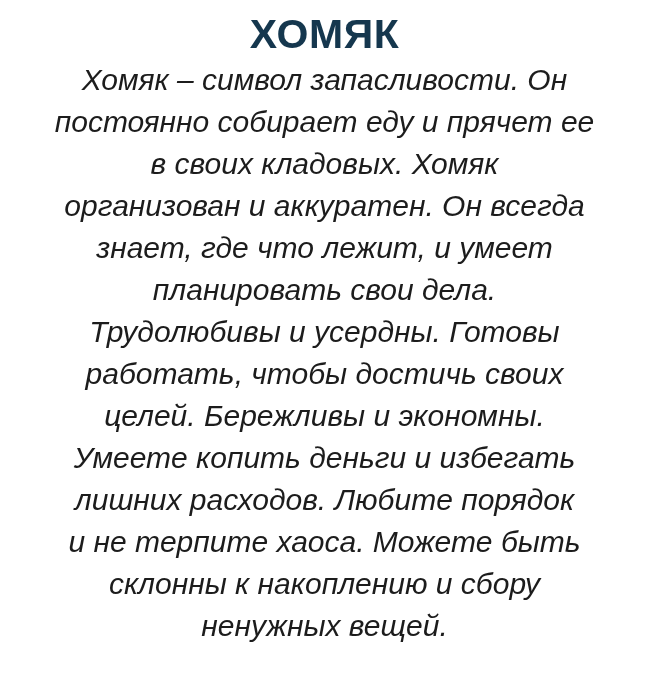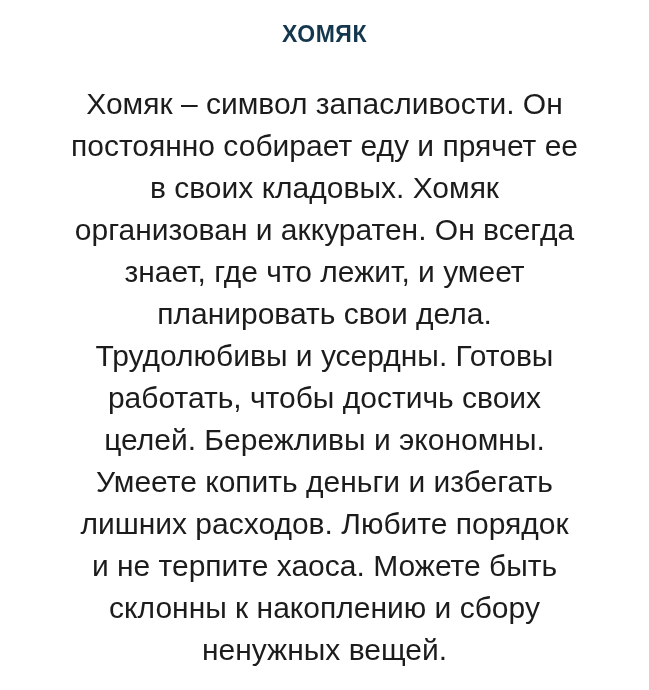--- a/index.html
+++ b/index.html
@@ -21,38 +21,39 @@
   }
   .page {
     width: 100%;
     height: 100%;
     padding: 14px 10px 16px;
     display: flex;
     flex-direction: column;
     align-items: center;
   }
   .page-title {
-    margin: 0 0 20px 0;
-    font-size: 23px;
+    margin: 0 0 4px 0;
+    font-size: 41px;
     line-height: 41px;
     font-weight: 700;
     letter-spacing: 0.5px;
     color: var(--title);
     text-align: center;
     text-transform: uppercase;
   }
   .body-text {
-    margin: 8px auto;
+    margin: 0 auto;
     max-width: 629px;
     font-size: 30px;
     line-height: 42px;
     font-weight: 400;
     color: var(--body_text);
     text-align: center;
     white-space: pre-line; 
+    font-style: italic;
   }
 </style>
 </head>
 <body>
 
 <main class="page">
   <h1 class="page-title">ХОМЯК</h1>
   <p class="body-text">Хомяк – символ запасливости. Он
 постоянно собирает еду и прячет ее
 в своих кладовых. Хомяк

